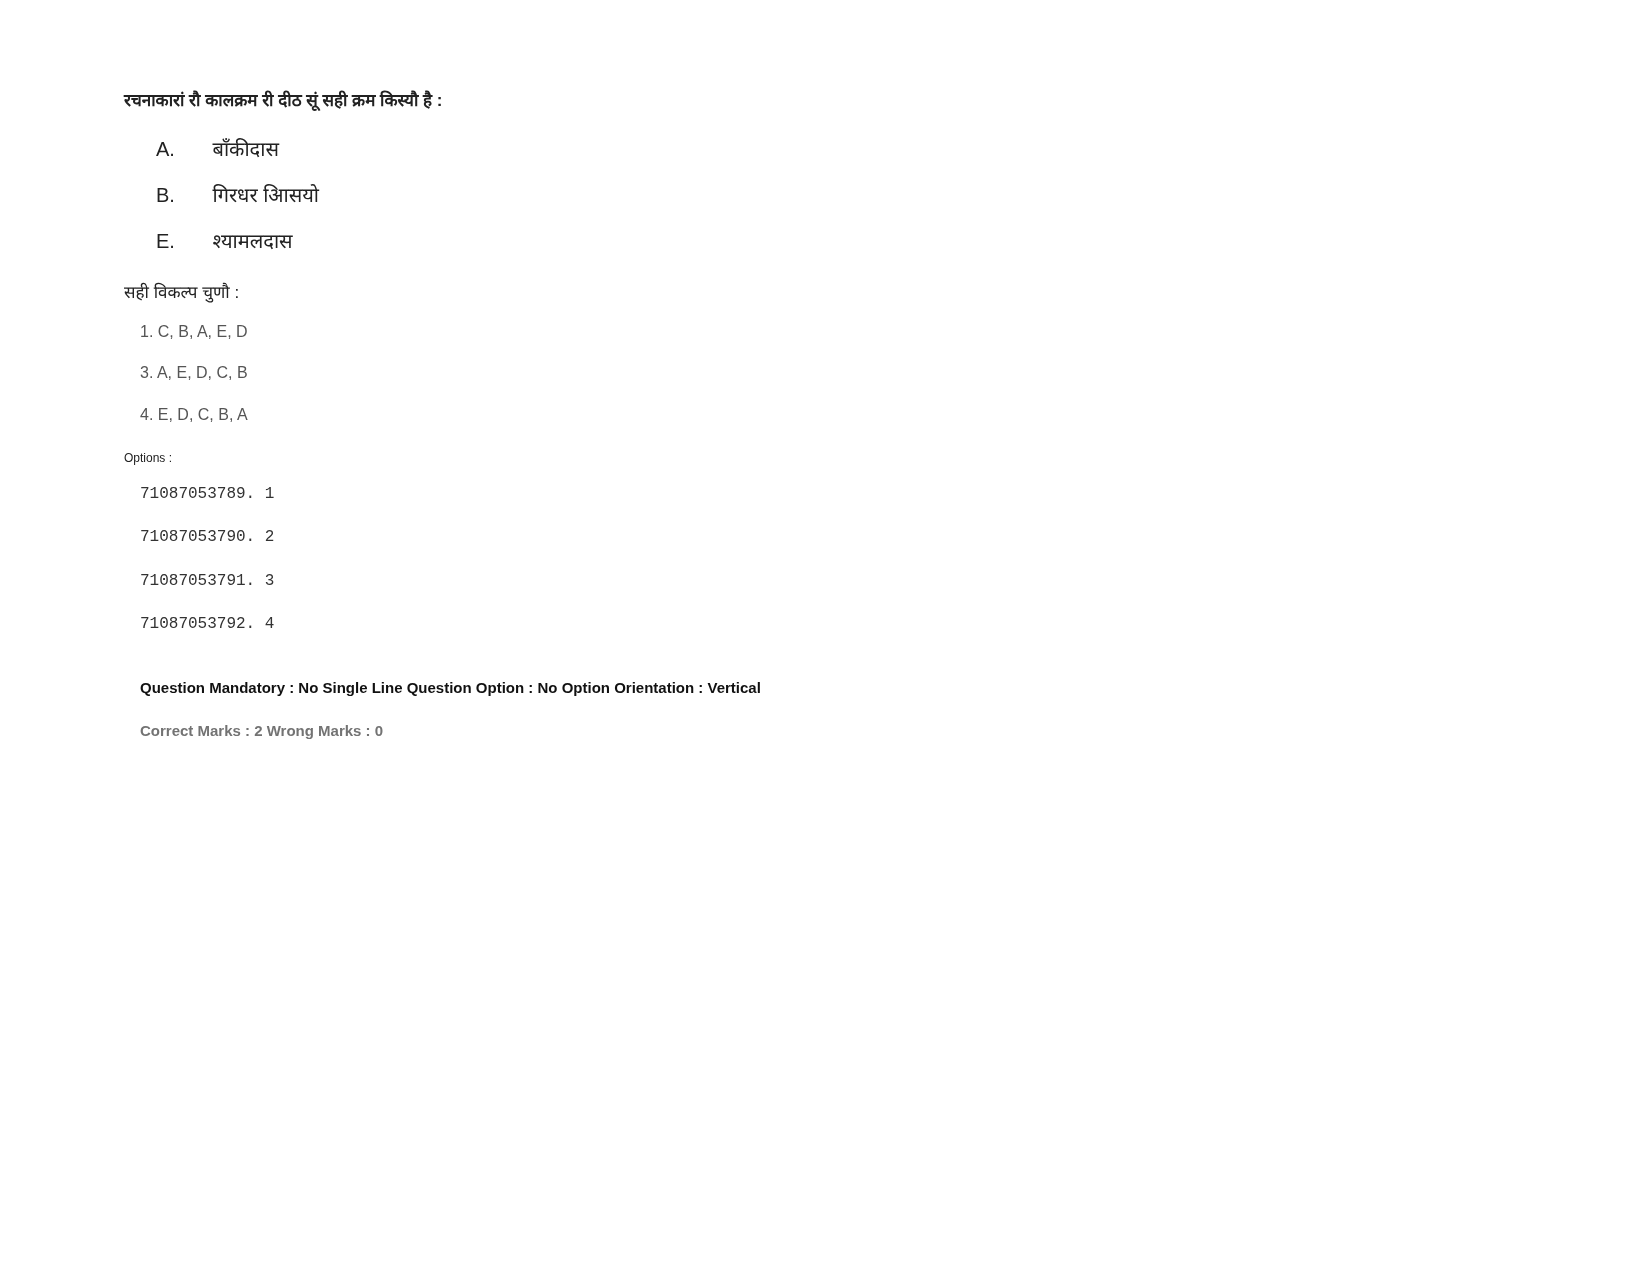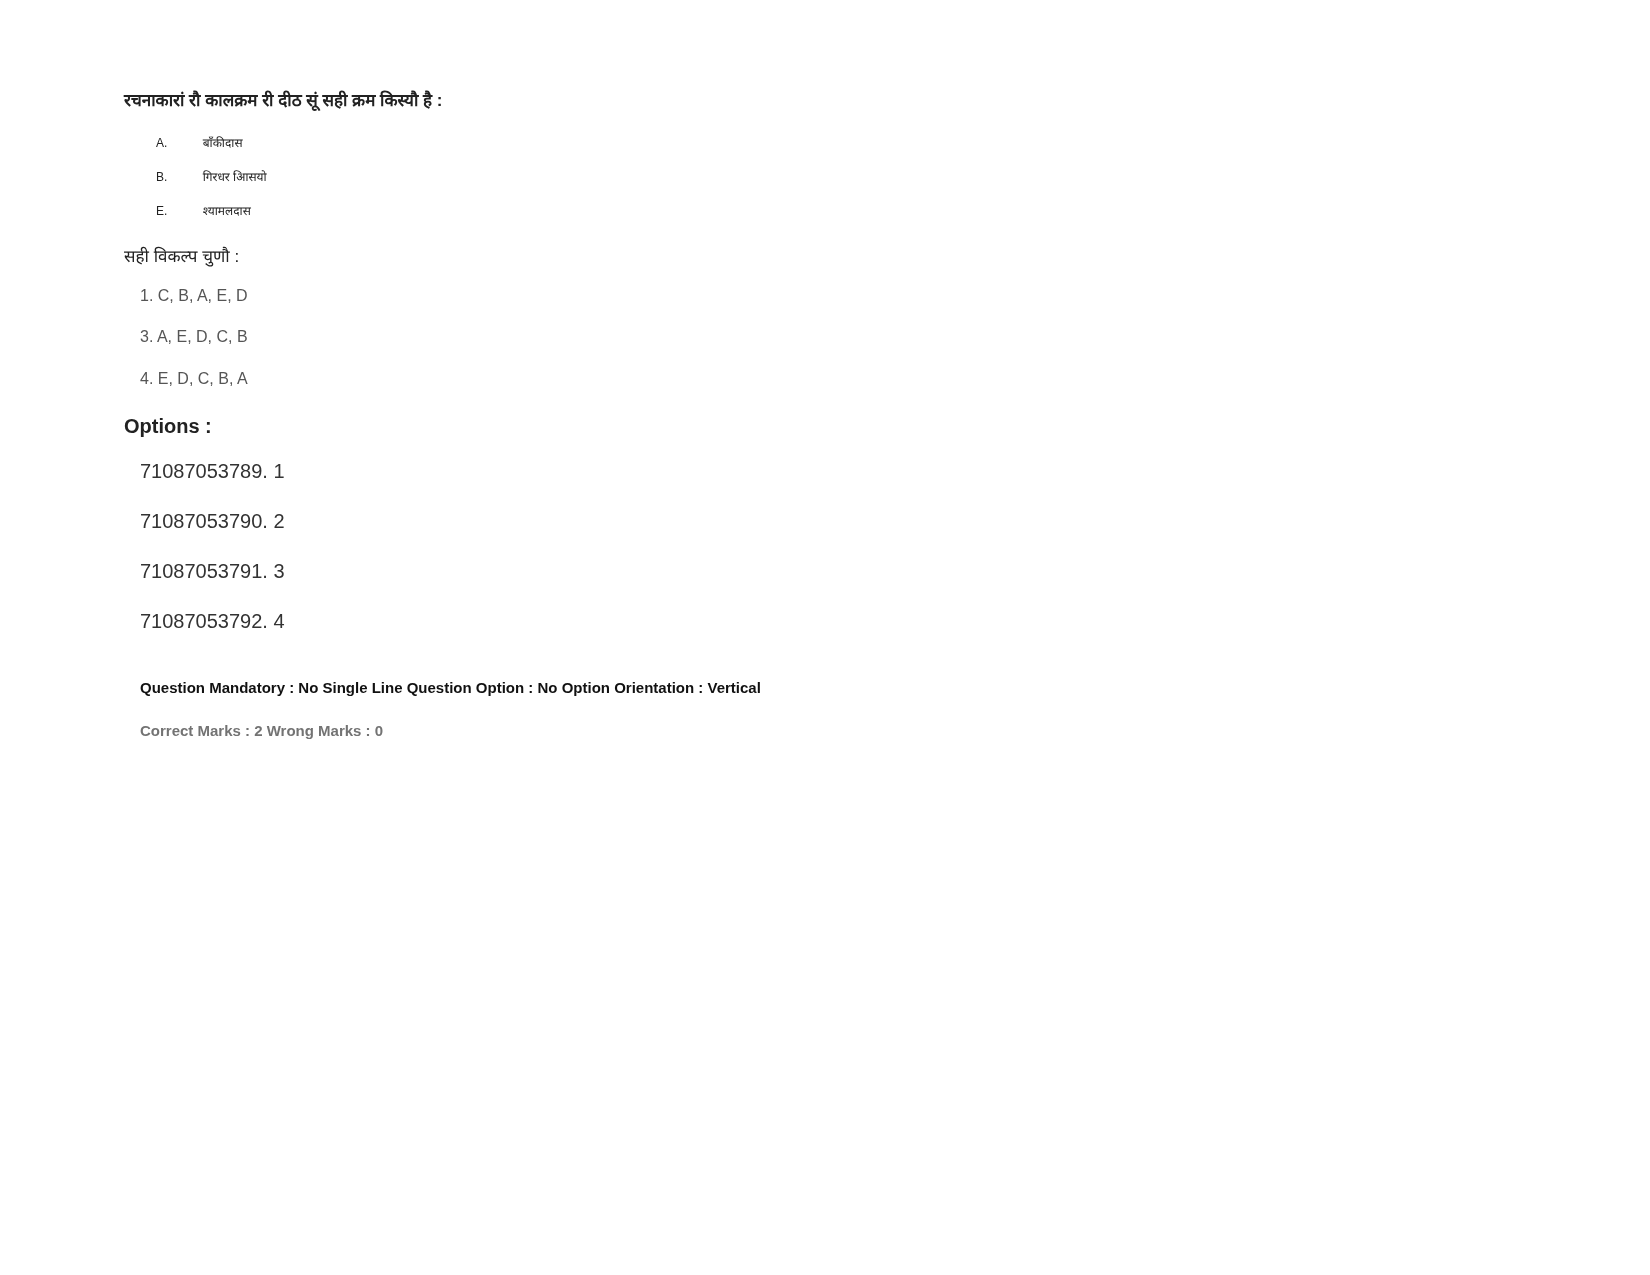--- a/index.html
+++ b/index.html
@@ -16,46 +16,47 @@
       min-height: 1275px;
       padding: 40px 60px;
     }
     .question-text {
       font-size: 17px;
       font-weight: bold;
       margin-bottom: 20px;
       line-height: 1.5;
     }
     .option-item {
-      font-size: 12px;
+      font-size: 20px;
       margin-bottom: 14px;
       line-height: 1.5;
     }
     .correct-options-label {
       font-size: 17px;
       font-weight: normal;
       margin-top: 24px;
       margin-bottom: 14px;
     }
     .answer-options {
       margin-bottom: 6px;
       font-size: 16px;
       line-height: 1.6;
       color: #555555;
     }
     .options-section-label {
-      font-size: 20px;
-      font-weight: bold;
+      font-size: 12px;
+      font-weight: normal;
       margin-top: 24px;
       margin-bottom: 6px;
     }
     .option-code-item {
-      font-size: 20px;
+      font-size: 16px;
       line-height: 1.7;
       color: #333333;
+      font-family: Liberation Mono, monospace;
     }
     .meta-info {
       margin-top: 36px;
       font-size: 15px;
       font-weight: bold;
       line-height: 1.8;
       color: #111111;
     }
     .marks-info {
       font-size: 15px;

